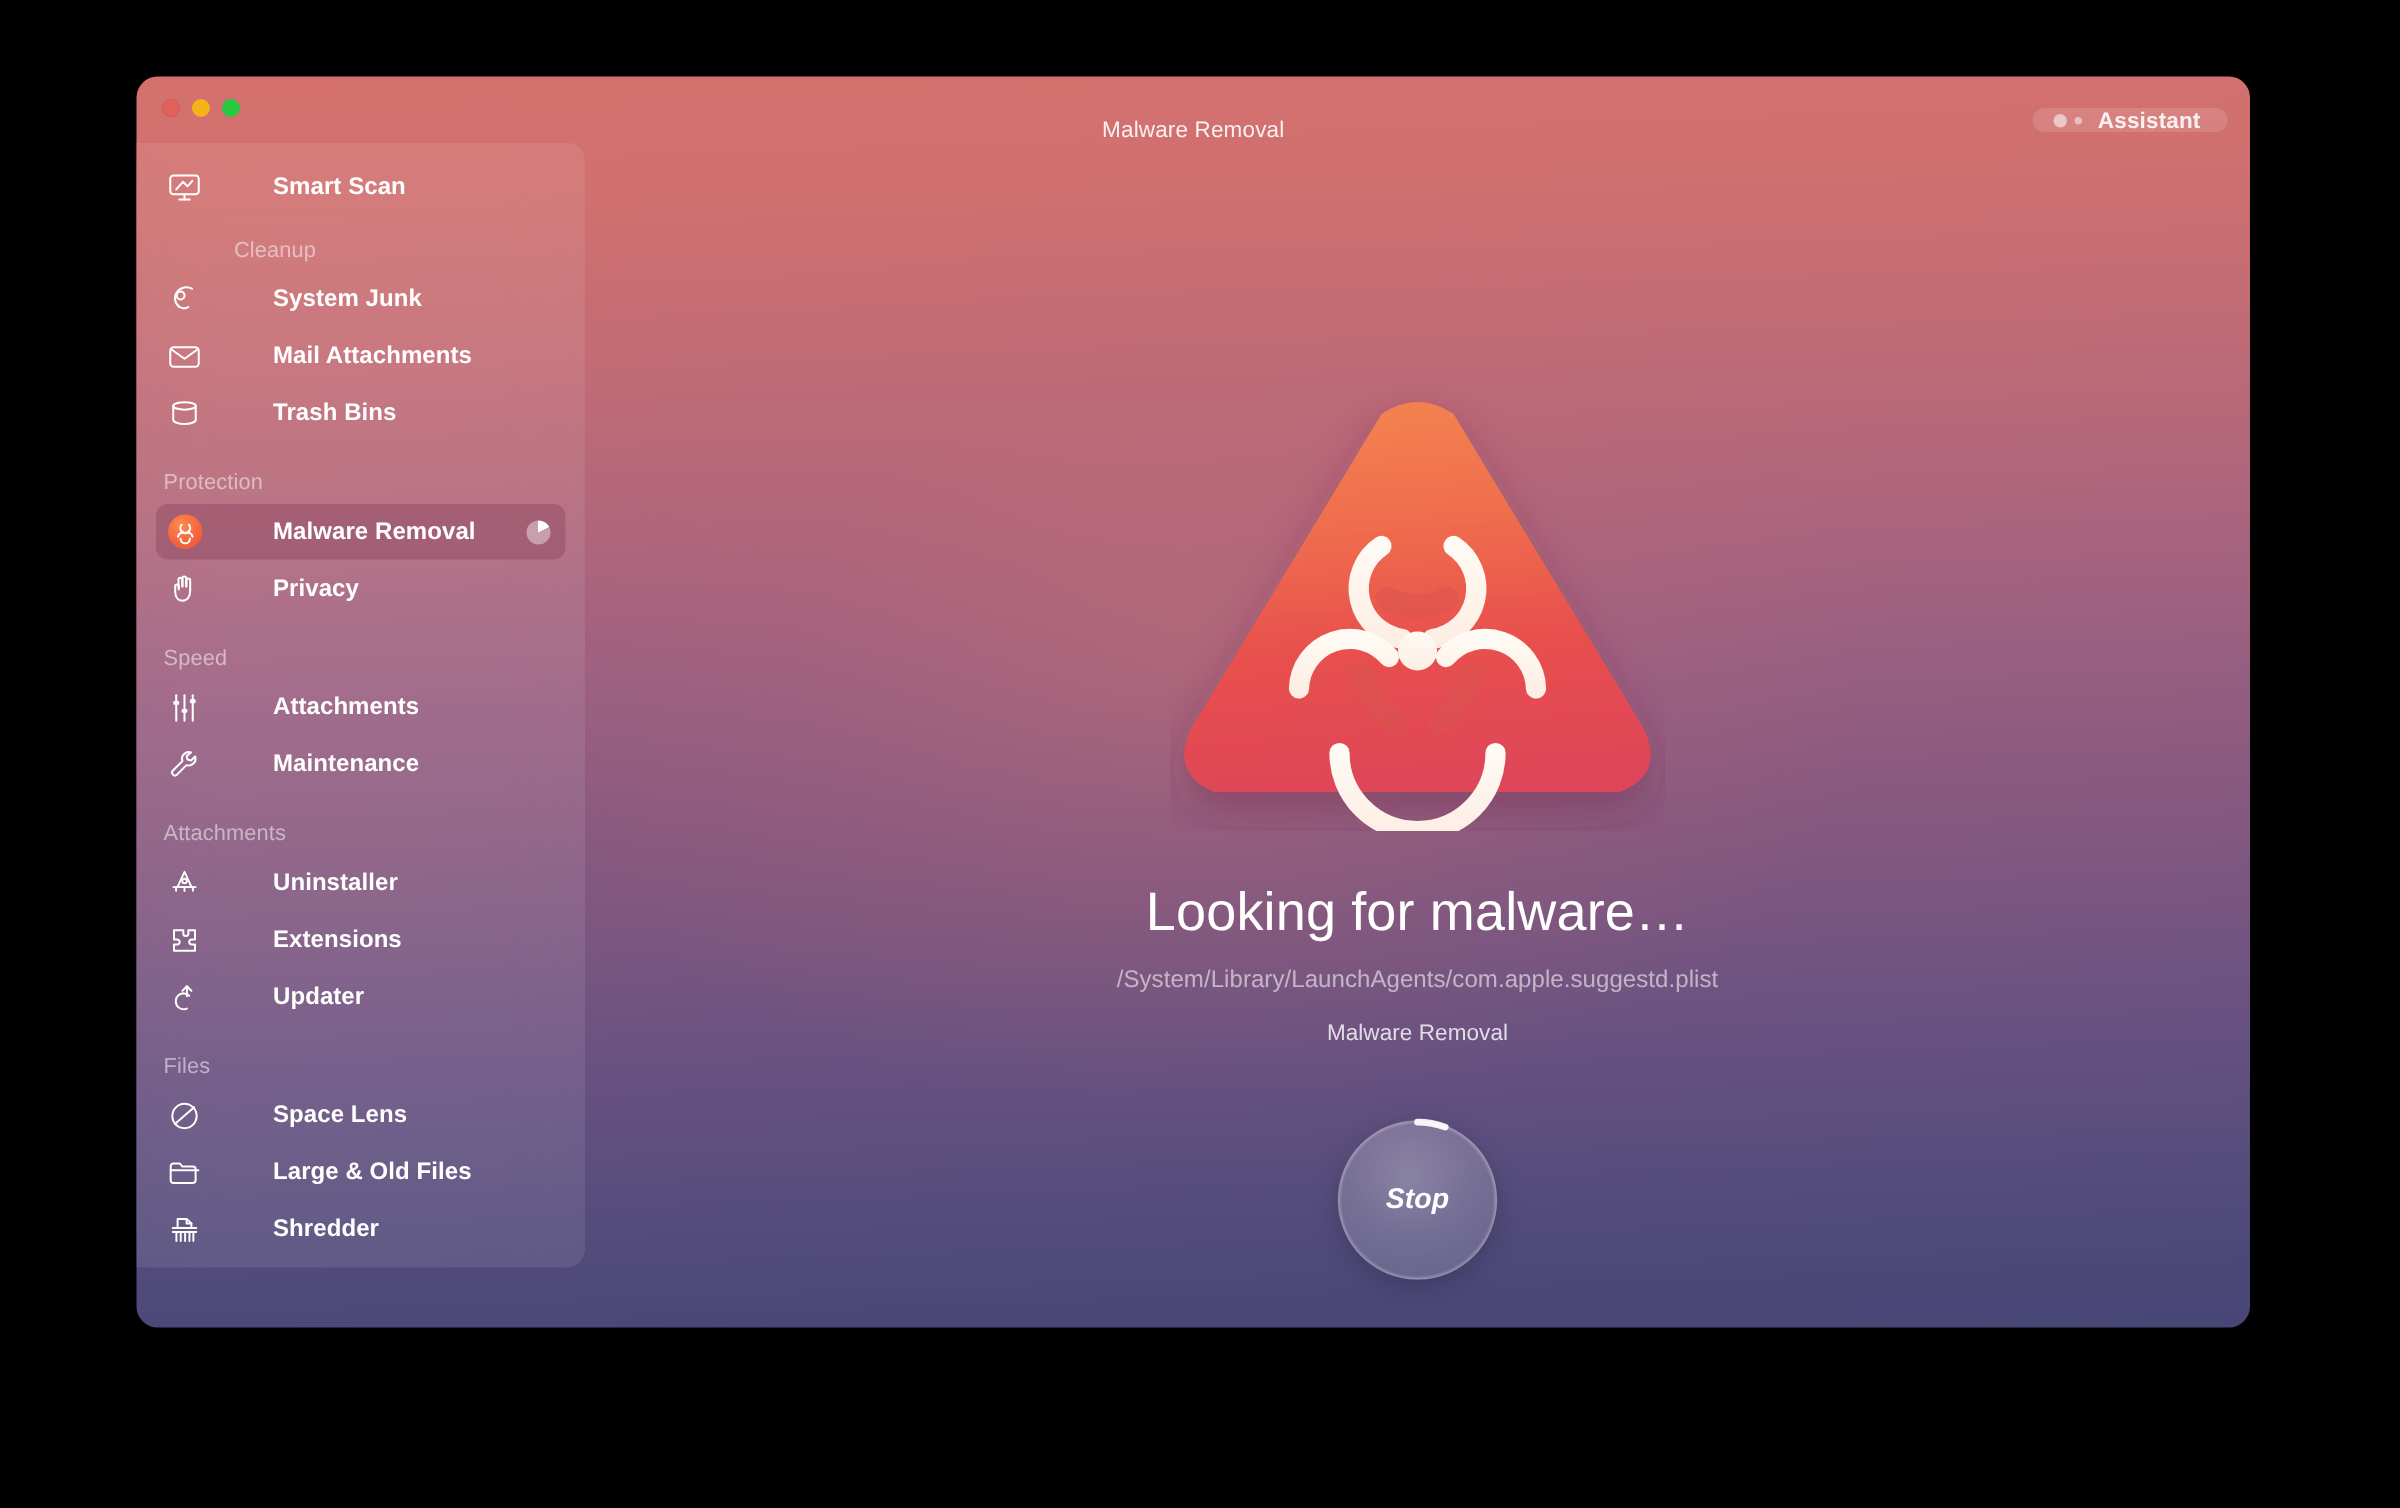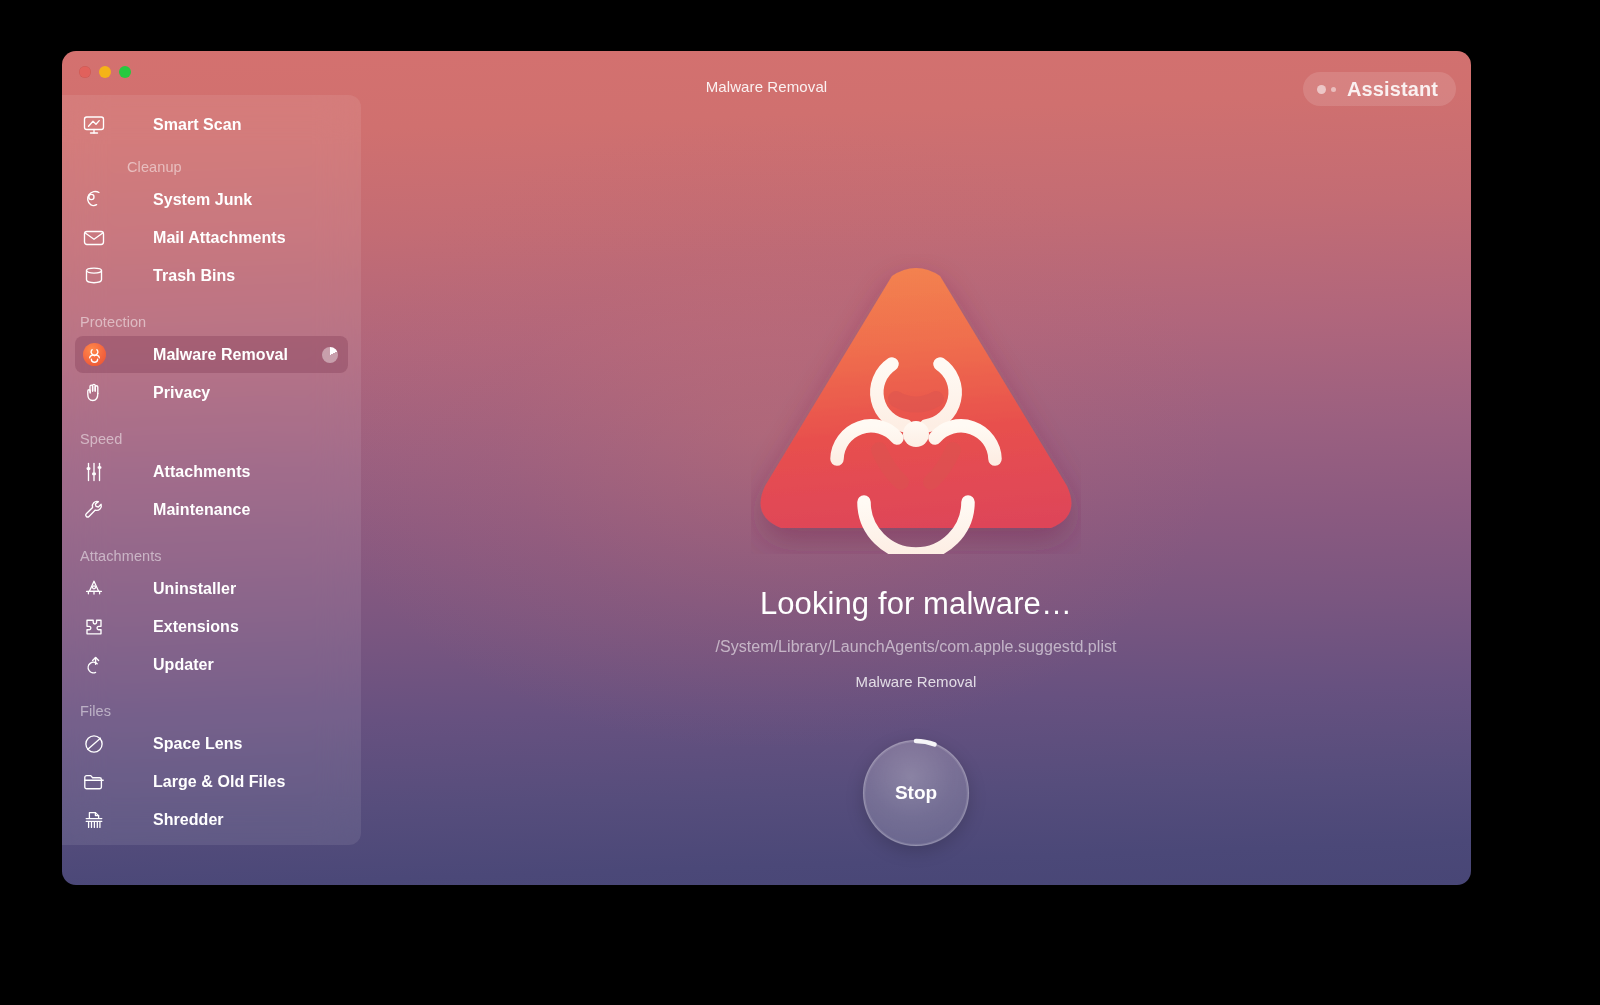--- a/index.html
+++ b/index.html
@@ -16,21 +16,21 @@
   #stage {
     position: relative;
     width: 1600px;
     height: 1005px;
     background: #000000;
   }
 
   
   .window {
     position: absolute;
-    left: 62px;
+    left: 91px;
     top: 51px;
     width: 1409px;
     height: 834px;
     border-radius: 14px;
     overflow: hidden;
     box-shadow: 0 26px 70px rgba(0,0,0,0.85),
                 0 6px 26px rgba(0,0,0,0.6);
     background: linear-gradient(178deg,
         #d4716f 0%,
         #d0706f 10%,
@@ -94,29 +94,29 @@
     font-size: 15px;
     font-weight: 400;
     color: rgba(255,255,255,0.90);
     letter-spacing: 0.1px;
   }
 
   .assistant-btn {
     position: absolute;
     right: 15px;
     top: 21px;
-    height: 34px;
+    height: 16px;
     padding: 0 18px 0 14px;
     display: flex;
     align-items: center;
     gap: 7px;
     border-radius: 17px;
     background: rgba(255,255,255,0.13);
     color: rgba(255,255,255,0.88);
-    font-size: 20px;
+    font-size: 15px;
     font-weight: 700;
     letter-spacing: 0.1px;
     cursor: pointer;
   }
   .assistant-btn .dot-lg {
     width: 9px; height: 9px; border-radius: 50%;
     background: rgba(255,255,255,0.55);
   }
   .assistant-btn .dot-sm {
     width: 5px; height: 5px; border-radius: 50%;
@@ -207,21 +207,21 @@
     bottom: 0;
     display: flex;
     flex-direction: column;
     align-items: center;
   }
 
   .hero { margin-top: 129px; }
 
   .status-title {
     margin-top: 28px;
-    font-size: 31px;
+    font-size: 36px;
     font-weight: 400;
     color: #ffffff;
     letter-spacing: 0.1px;
   }
   .status-path {
     margin-top: 16px;
     font-size: 16px;
     font-weight: 400;
     color: rgba(255,255,255,0.56);
     letter-spacing: 0.05px;
@@ -232,20 +232,21 @@
     font-weight: 400;
     color: rgba(255,255,255,0.80);
     letter-spacing: 0.05px;
   }
 
   .stop-wrap {
     position: relative;
     margin-top: 50px;
     width: 106px;
     height: 106px;
+    font-style: italic;
   }
   .stop-btn {
     position: absolute;
     inset: 0;
     border-radius: 50%;
     background: radial-gradient(circle at 45% 35%,
       rgba(255,255,255,0.30) 0%,
       rgba(255,255,255,0.20) 45%,
       rgba(255,255,255,0.14) 100%);
     border: 1px solid rgba(255,255,255,0.16);

